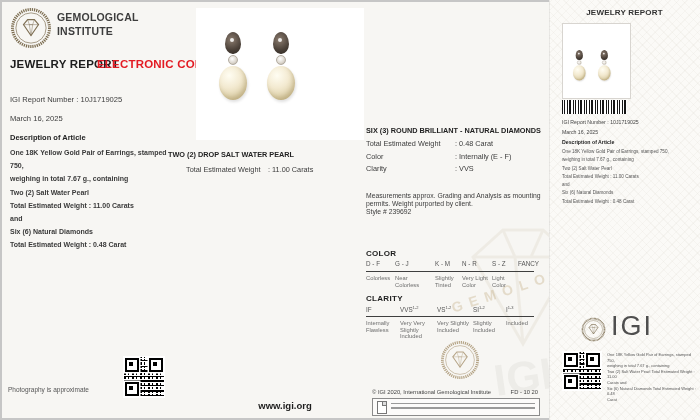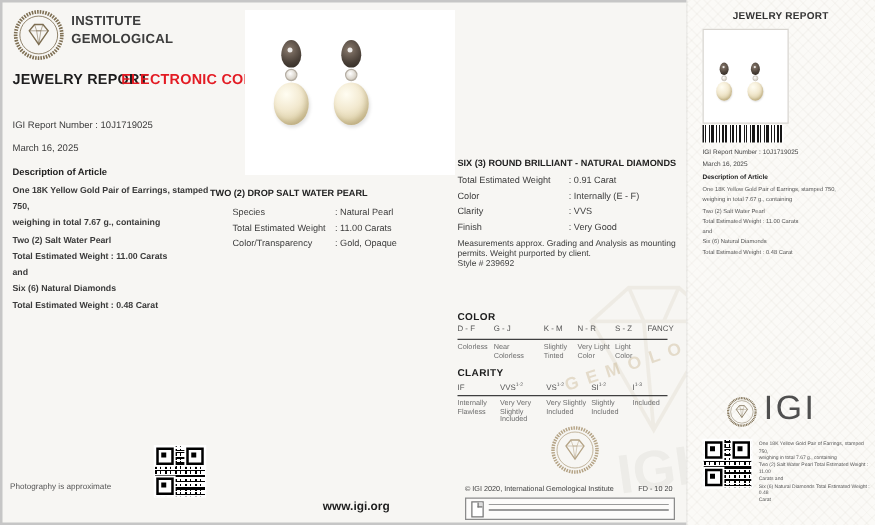--- a/index.html
+++ b/index.html
@@ -74,22 +74,22 @@
 <svg class="abs wm" style="left:443px;top:222px;opacity:.10" width="160" height="130" viewBox="0 0 160 130">
   <path d="M30 35 L60 8 L100 8 L130 35 L80 122 Z M30 35 L130 35 M60 8 L72 35 L80 122 M100 8 L88 35" fill="none" stroke="#a8956d" stroke-width="3"></path>
 </svg>
 <div class="abs wm" style="left:452px;top:300px;transform:rotate(-18deg);transform-origin:left center;font-size:14px;letter-spacing:7px;color:rgba(170,140,80,.25);font-weight:bold;">GEMOLOG</div>
 <div class="abs wm" style="left:494px;top:352px;font-size:44px;font-weight:bold;color:rgba(60,50,30,.05);transform:rotate(-8deg);">IGI</div>
 
 <svg class="abs seal" style="left:10px;top:7px" width="42" height="42">
     <use href="#seal"></use>
   </svg>
 <div class="abs" style="left:57px;top:11px;font-size:10.5px;font-weight:bold;color:#3d3d3d;line-height:13.5px;letter-spacing:.2px;">
+  <div>GEMOLOGICAL</div>
   <div>INSTITUTE</div>
-  <div>GEMOLOGICAL</div>
 </div>
 <div class="abs b" style="left:10px;top:58px;font-size:11.5px;color:#1d1d1d;letter-spacing:.2px;">JEWELRY REPORT</div>
 <div class="abs b red" style="left:97px;top:58px;font-size:11.5px;letter-spacing:.2px;">ELECTRONIC COPY</div>
 
 <div class="abs" style="left:10px;top:95px;font-size:7.6px;color:#3c3c3c;">IGI Report Number : 10J1719025</div>
 <div class="abs" style="left:10px;top:114px;font-size:7.6px;color:#3c3c3c;">March 16, 2025</div>
 
 <div class="abs b" style="left:10px;top:133px;font-size:7.5px;color:#222;">Description of Article</div>
 <div class="abs" style="left:10px;top:146px;width:172px;font-size:7px;font-weight:600;color:#3a3a3a;line-height:13.2px;">
   <div>One 18K Yellow Gold Pair of Earrings, stamped 750,</div>
@@ -109,50 +109,38 @@
 </div>
 <div class="earring" style="left:267px;top:32px;">
   <div class="ear-top"></div>
   <div class="ear-link"></div>
   <div class="ear-pearl"></div>
 </div>
 
 <div class="abs b" style="left:168px;top:150px;font-size:7.3px;color:#222;">TWO (2) DROP SALT WATER PEARL</div>
 <div class="abs" style="left:186px;top:165px;width:178px;">
   <div class="row">
-      <span style="width:82px">Species</span>
-      <span>: Natural Pearl</span>
-    </div>
-  <div class="row">
       <span style="width:82px">Total Estimated Weight</span>
       <span>: 11.00 Carats</span>
     </div>
-  <div class="row">
-      <span style="width:82px">Color/Transparency</span>
-      <span>: Gold, Opaque</span>
-    </div>
 </div>
 
 <div class="abs b" style="left:366px;top:126px;font-size:7.3px;color:#222;">SIX (3) ROUND BRILLIANT - NATURAL DIAMONDS</div>
 <div class="abs" style="left:366px;top:139px;width:178px;">
   <div class="row">
       <span style="width:89px">Total Estimated Weight</span>
-      <span>: 0.91 Carat</span>
+      <span>: 0.48 Carat</span>
     </div>
   <div class="row">
       <span style="width:89px">Color</span>
       <span>: Internally (E - F)</span>
     </div>
   <div class="row">
       <span style="width:89px">Clarity</span>
       <span>: VVS</span>
-    </div>
-  <div class="row">
-      <span style="width:89px">Finish</span>
-      <span>: Very Good</span>
     </div>
 </div>
 
 <div class="abs" style="left:366px;top:192px;font-size:6.8px;color:#3c3c3c;line-height:8.2px;width:180px;">
   <div>Measurements approx. Grading and Analysis as mounting</div>
   <div>permits. Weight purported by client.</div>
   <div>Style # 239692</div>
 </div>
 
 <div class="abs b" style="left:366px;top:249px;font-size:8px;color:#1d1d1d;letter-spacing:.3px;">COLOR</div>

